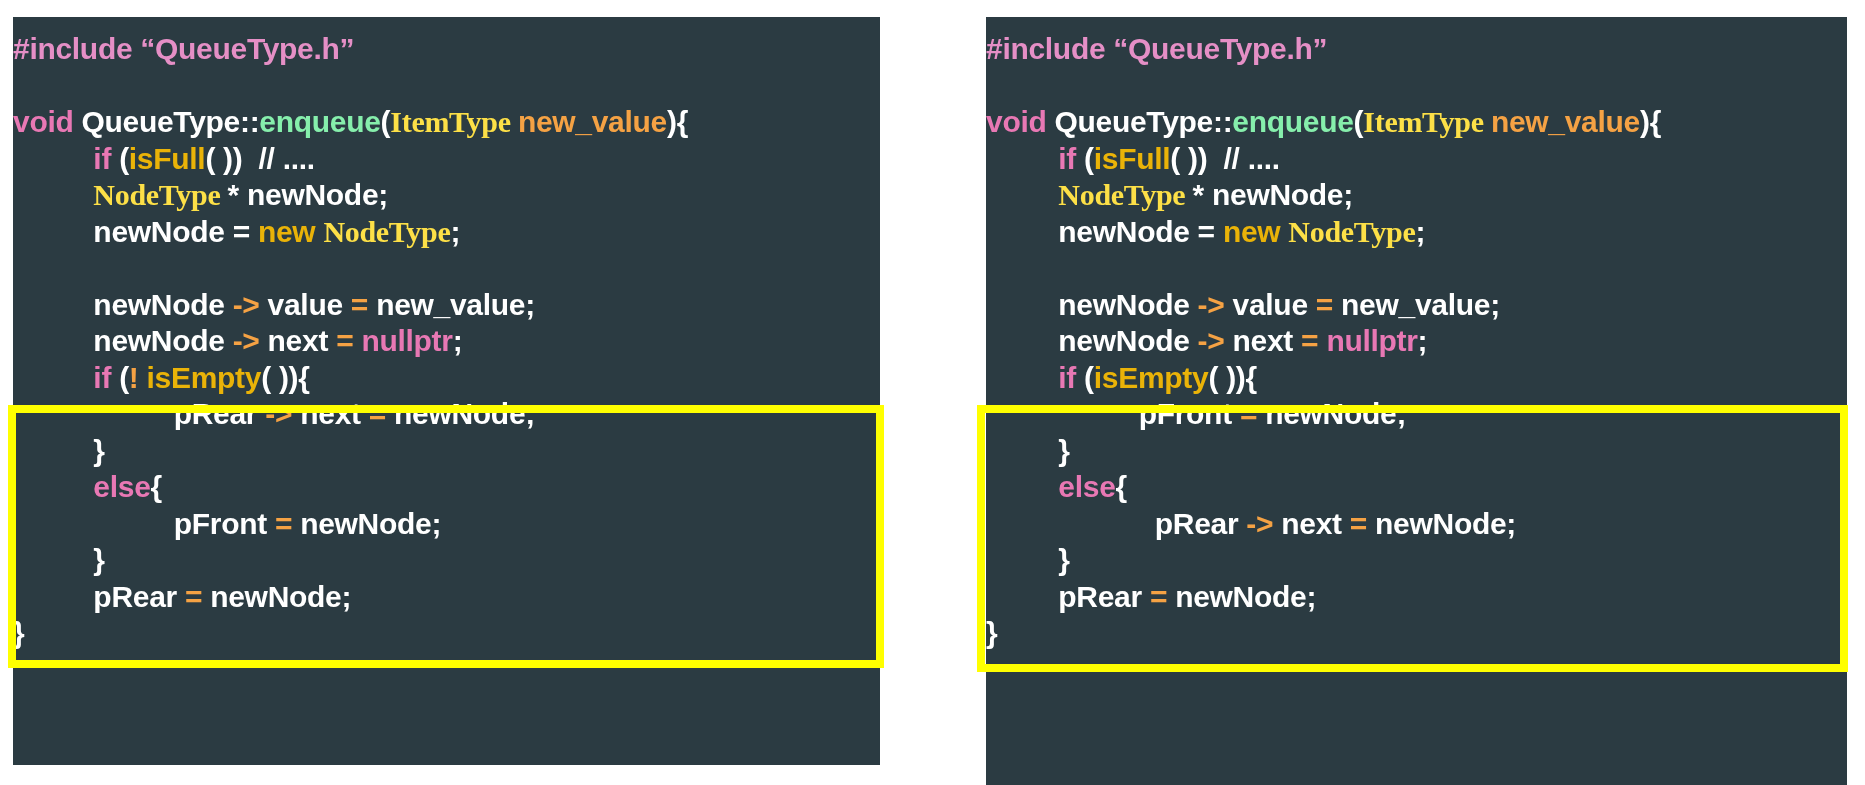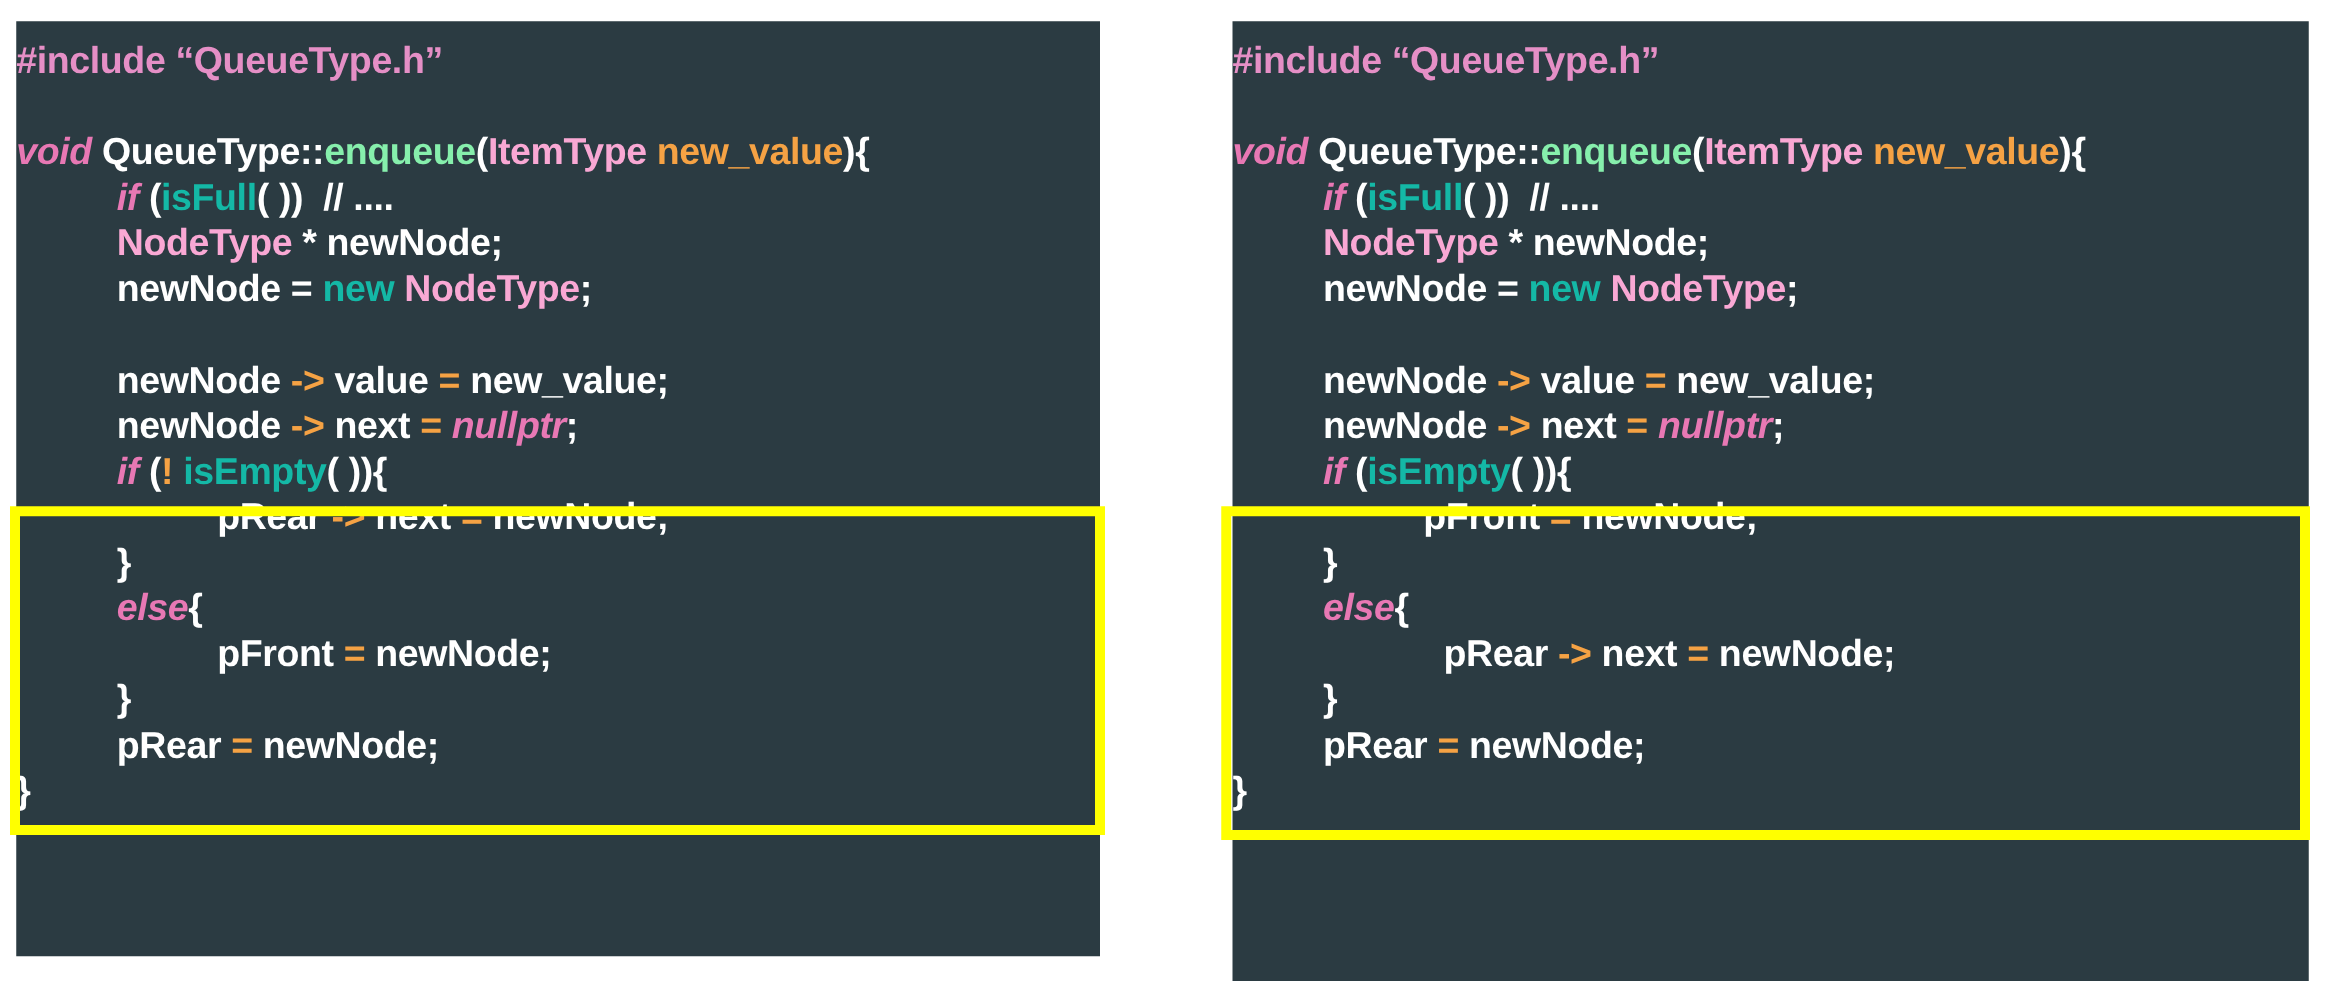--- a/index.html
+++ b/index.html
@@ -51,28 +51,28 @@
   
   .hl{
     position:absolute;
     border:8px solid #ffff00;
     box-sizing:border-box;
     pointer-events:none;
   }
   #hl-left {left:8px;  top:405px; width:876px; height:263px;}
   #hl-right{left:977px;top:405px; width:871px; height:267px;}
 </style>
-<style>.kw{color:#e878b4;font-style:italic;}
+<style>.kw{color:#e878b4;}
 .pre{color:#e58fc6;}
 .str{color:#e58fc6;}
 .fn{color:#86efac;}
-.type{color:#f9a8d4;}
+.type{color:#fde047;font-family:Liberation Serif, serif;}
 .param{color:#f5a244;text-align:right;}
 .op{color:#f5a244;}
-.call{color:#14b8a6;margin-top:47px;}
+.call{color:#eab308;margin-top:47px;}
 .id{color:#ffffff;}
 .cm{color:#ffffff;}
 .punct{color:#ffffff;}
 .panel{background:#2b3b42;}
 .hl{border-color:#ffff00;}
 body{background:#ffffff;}</style></head>
 <body>
 
 <div class="stage">
 

